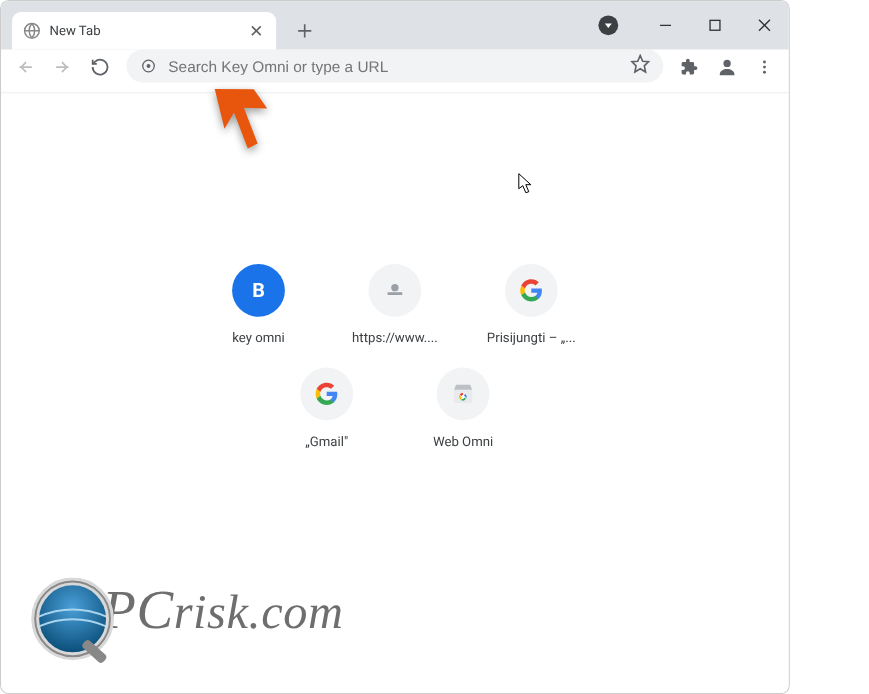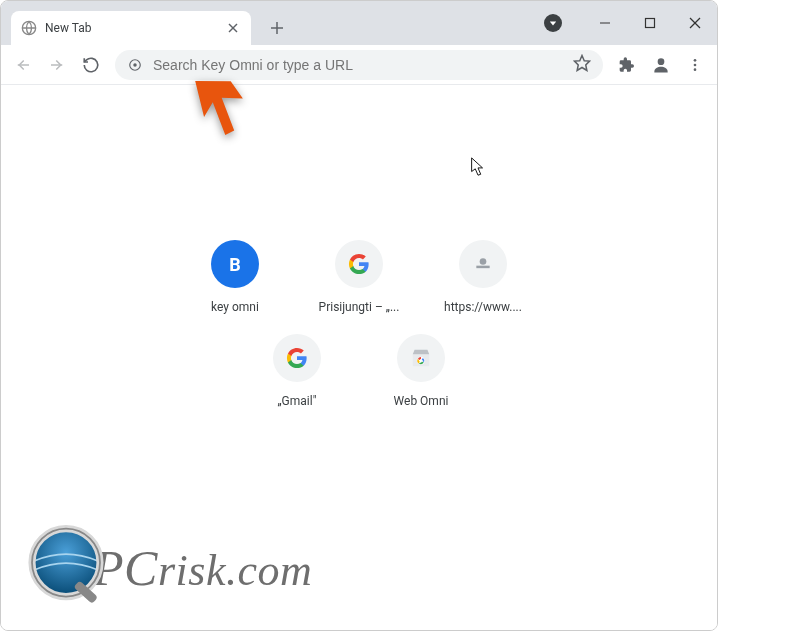--- a/index.html
+++ b/index.html
@@ -95,21 +95,21 @@
     background: #3c4043;
     display: flex;
     align-items: center;
     justify-content: center;
     margin-right: 20px;
   }
   .toolbar {
     height: 40px;
     background: #fff;
     display: flex;
-    align-items: center;
+    align-items: flex-start;
     padding: 0 6px;
     gap: 2px;
     border-bottom: 1px solid #e8eaed;
   }
   .nav-btn {
     width: 32px;
     height: 32px;
     display: flex;
     align-items: center;
     justify-content: center;
@@ -209,21 +209,20 @@
     position: absolute;
     left: 469px;
     top: 156px;
     z-index: 99;
   }
   .watermark {
     position: absolute;
     left: 20px;
     bottom: 20px;
     display: flex;
-    align-items: center;
     z-index: 50;
   }
   .watermark-logo {
     width: 90px;
     height: 85px;
     position: relative;
   }
   .watermark-text {
     font-family: Georgia, serif;
     font-style: italic;
@@ -346,40 +345,40 @@
 
   <div class="content">
 
     <div class="shortcuts">
       <div class="shortcut-row">
         <div class="shortcut">
           <div class="shortcut-icon blue">
             <span style="color:#fff;font-weight:bold;font-size:18px">B</span>
           </div>
           <span class="shortcut-label">key omni</span>
+        </div>
+        <div class="shortcut">
+          <div class="shortcut-icon">
+            <svg width="20" height="20" viewBox="0 0 24 24" fill="#9aa0a6">
+                <rect x="4" y="14" width="16" height="3"></rect>
+                <circle cx="12" cy="9" r="4"></circle>
+              </svg>
+          </div>
+          <span class="shortcut-label">https://www....</span>
         </div>
         <div class="shortcut">
           <div class="shortcut-icon">
             <svg class="google-g" viewBox="0 0 48 48">
               <path fill="#4285F4" d="M45 24.5c0-1.6-.1-3-.4-4.5H24v8.5h11.8c-.5 2.8-2 5.1-4.4 6.7v5.6h7.1C42.7 36.9 45 31.2 45 24.5z"></path>
               <path fill="#34A853" d="M24 46c6 0 11-2 14.6-5.3l-7.1-5.6c-2 1.3-4.5 2.1-7.5 2.1-5.8 0-10.6-3.9-12.4-9.1H4.3v5.7C7.9 41 15.4 46 24 46z"></path>
               <path fill="#FBBC05" d="M11.6 28.1c-.5-1.3-.7-2.7-.7-4.1s.3-2.8.7-4.1v-5.7H4.3C2.8 17.3 2 20.6 2 24s.8 6.7 2.3 9.8l7.3-5.7z"></path>
               <path fill="#EA4335" d="M24 10.8c3.3 0 6.2 1.1 8.5 3.3l6.3-6.3C34.9 4.1 30 2 24 2 15.4 2 7.9 7 4.3 14.2l7.3 5.7C13.4 14.7 18.2 10.8 24 10.8z"></path>
             </svg>
           </div>
           <span class="shortcut-label">Prisijungti – „...</span>
-        </div>
-        <div class="shortcut">
-          <div class="shortcut-icon">
-            <svg width="20" height="20" viewBox="0 0 24 24" fill="#9aa0a6">
-                <rect x="4" y="14" width="16" height="3"></rect>
-                <circle cx="12" cy="9" r="4"></circle>
-              </svg>
-          </div>
-          <span class="shortcut-label">https://www....</span>
         </div>
       </div>
 
       <div class="shortcut-row">
         <div class="shortcut">
           <div class="shortcut-icon">
             <svg class="google-g" viewBox="0 0 48 48">
               <path fill="#4285F4" d="M45 24.5c0-1.6-.1-3-.4-4.5H24v8.5h11.8c-.5 2.8-2 5.1-4.4 6.7v5.6h7.1C42.7 36.9 45 31.2 45 24.5z"></path>
               <path fill="#34A853" d="M24 46c6 0 11-2 14.6-5.3l-7.1-5.6c-2 1.3-4.5 2.1-7.5 2.1-5.8 0-10.6-3.9-12.4-9.1H4.3v5.7C7.9 41 15.4 46 24 46z"></path>
               <path fill="#FBBC05" d="M11.6 28.1c-.5-1.3-.7-2.7-.7-4.1s.3-2.8.7-4.1v-5.7H4.3C2.8 17.3 2 20.6 2 24s.8 6.7 2.3 9.8l7.3-5.7z"></path>

